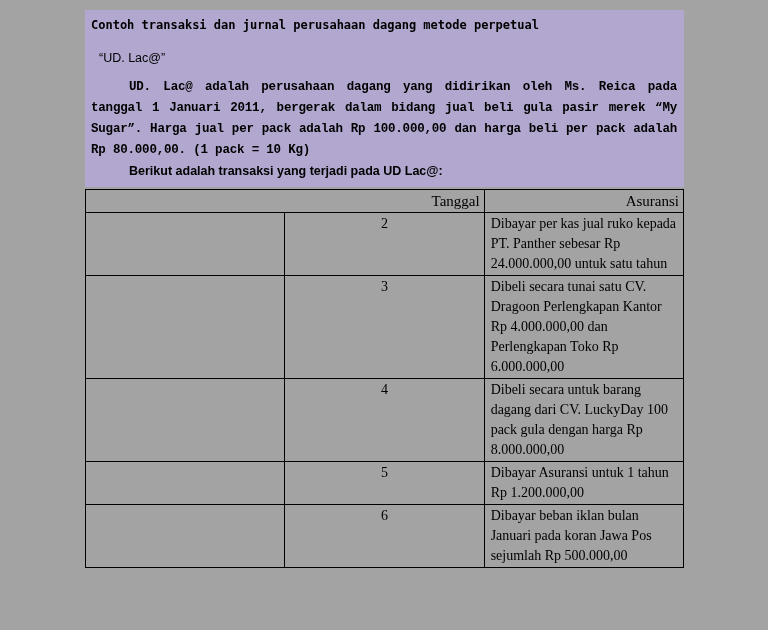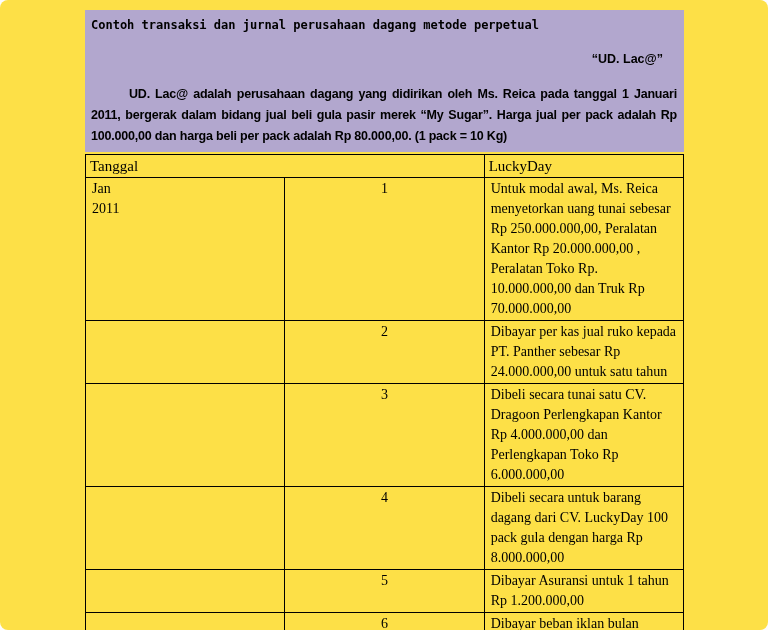--- a/index.html
+++ b/index.html
@@ -8,50 +8,49 @@
     padding: 0;
     background: #fdfdfd;
     font-family: "Liberation Serif", serif;
     color: #000;
   }
   .page {
     position: relative;
     width: 768px;
     height: 630px;
     overflow: hidden;
-    background: #fde047;
-    border-radius: 8px;
+    background: #a3a3a3;
   }
   .content {
     position: absolute;
     left: 85px;
     top: 10px;
     width: 599px;
   }
   .header-block {
     background: #b2a7ce;
     padding: 5px 7px 5px 6px;
   }
   .doc-title {
     font-family: "DejaVu Sans Mono", monospace;
     font-weight: bold;
     font-size: 12px;
     line-height: 20px;
     margin: 0 0 13px 0;
   }
   .doc-subtitle {
     font-family: "Liberation Sans", sans-serif;
-    font-weight: bold;
+    font-weight: normal;
     font-size: 12.5px;
     line-height: 21px;
-    text-align: right;
-    margin: 14px;
+    text-align: left;
+    margin: 8px;
   }
   .doc-paragraph {
-    font-family: Liberation Sans, sans-serif;
+    font-family: Liberation Mono, monospace;
     font-weight: bold;
     font-size: 12.5px;
     line-height: 21px;
     text-align: justify;
     text-indent: 38px;
     letter-spacing: -0.2px;
     margin: 0;
   }
   .doc-intro {
     font-family: "Liberation Sans", sans-serif;
@@ -71,56 +70,49 @@
   }
   table.transactions th,
   table.transactions td {
     border: 1px solid #000;
     vertical-align: top;
     padding: 1px 6px;
   }
   table.transactions th {
     font-weight: normal;
     font-size: 15px;
-    text-align: left;
+    text-align: right;
     padding: 1px 4px;
     line-height: 20px;
   }
   .col-date  { width: 63px; padding-left: 8px; }
   .col-no    { width: 35px; text-align: center; }
   .col-text  { width: 501px; }
 </style>
 </head>
 <body>
 
 <div class="page">
   <div class="content">
 
     <div class="header-block">
       <p class="doc-title">Contoh transaksi dan jurnal perusahaan dagang metode perpetual</p>
       <p class="doc-subtitle">“UD. Lac@”</p>
       <p class="doc-paragraph">UD. Lac@ adalah perusahaan dagang yang didirikan oleh Ms. Reica pada tanggal 1 Januari 2011, bergerak dalam bidang jual beli gula pasir merek “My Sugar”. Harga jual per pack adalah Rp 100.000,00 dan harga beli per pack adalah Rp 80.000,00. (1 pack = 10 Kg)</p>
+      <p class="doc-intro">Berikut adalah transaksi yang terjadi pada UD Lac@:</p>
     </div>
 
     <table class="transactions">
       <thead>
         <tr>
           <th colspan="2">Tanggal</th>
-          <th>LuckyDay</th>
+          <th>Asuransi</th>
         </tr>
       </thead>
       <tbody id="table-body">
-  <tr>
-    <td class="col-date">
-      <div class="month">Jan</div>
-      <div class="year">2011</div>
-    </td>
-    <td class="col-no">1</td>
-    <td class="col-text">Untuk modal awal, Ms. Reica menyetorkan uang tunai sebesar Rp 250.000.000,00, Peralatan Kantor Rp 20.000.000,00 , Peralatan Toko Rp. 10.000.000,00 dan Truk Rp 70.000.000,00</td>
-  </tr>
 
   <tr>
     <td class="col-date">
       <div class="month"></div>
       <div class="year"></div>
     </td>
     <td class="col-no">2</td>
     <td class="col-text">Dibayar per kas jual ruko kepada PT. Panther sebesar Rp 24.000.000,00 untuk satu tahun</td>
   </tr>
 

